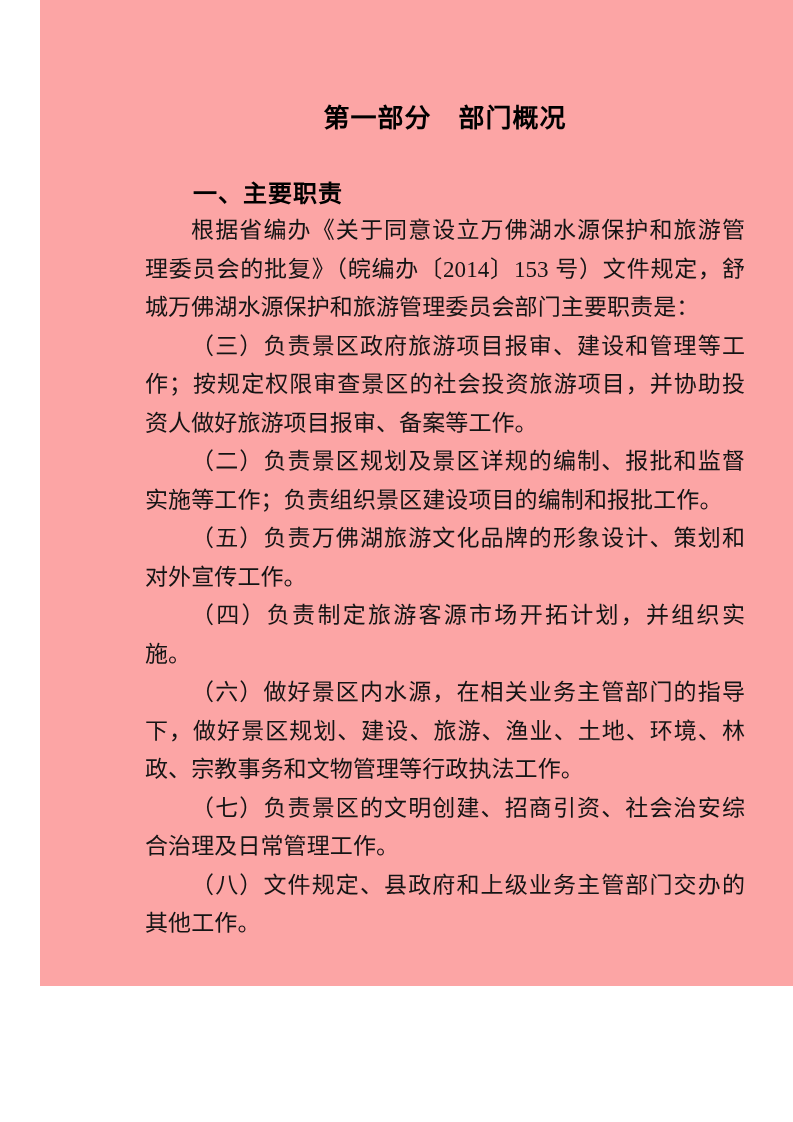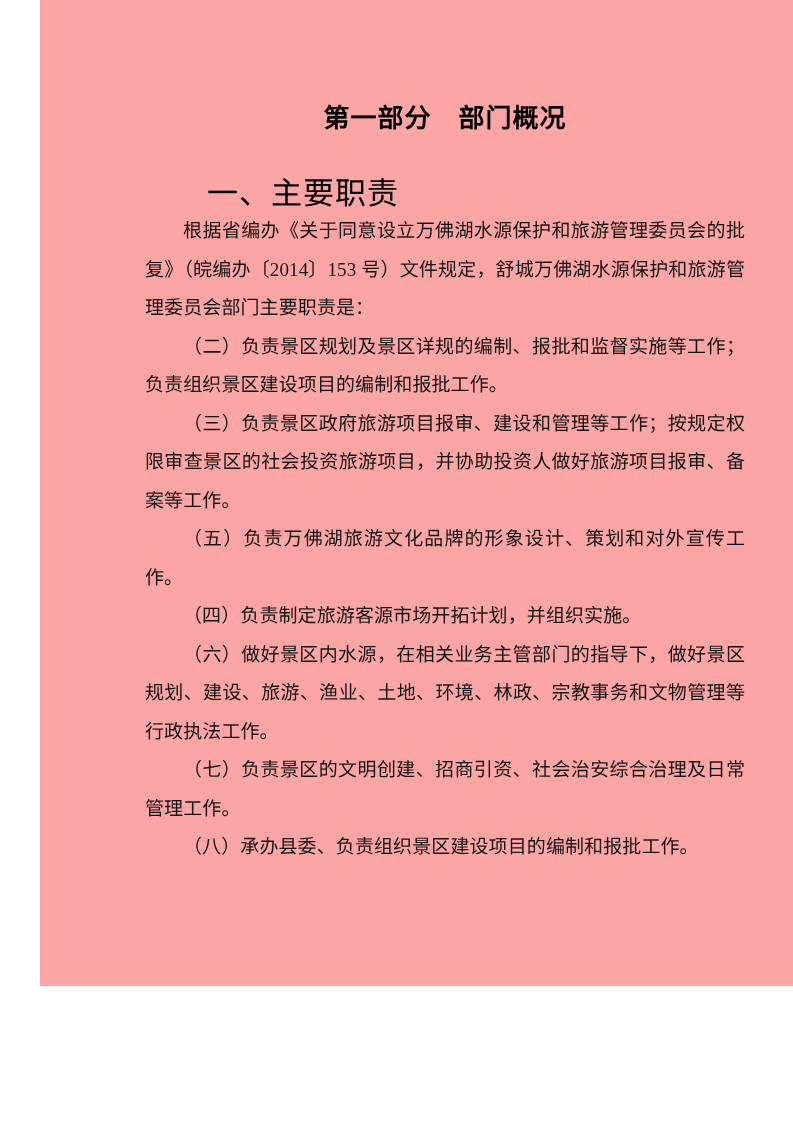--- a/index.html
+++ b/index.html
@@ -30,33 +30,33 @@
     font-weight: 700;
     font-size: 26px;
     line-height: 40px;
     color: #000000;
     letter-spacing: 1px;
     white-space: pre;
   }
   .section-heading {
     margin: 40px 0 0 0;
     font-family: "Liberation Sans", "DejaVu Sans", sans-serif;
-    font-weight: 400;
-    font-size: 31px;
+    font-weight: 700;
+    font-size: 24px;
     line-height: 32px;
     color: #000000;
     letter-spacing: 1px;
     text-indent: 2em;
   }
   .body-text {
     margin-top: 2px;
   }
   .body-text p {
     margin: 0;
-    font-size: 19px;
+    font-size: 23px;
     line-height: 38.5px;
     text-indent: 2em;
     text-align: justify;
     letter-spacing: 0.1px;
     color: #141414;
     word-break: normal;
   }
   .page-number {
     position: absolute;
     left: 560px;
@@ -72,23 +72,23 @@
 </style>
 </head>
 <body>
 
 <div class="page">
   <div class="content">
     <h1 class="doc-title">第一部分　部门概况</h1>
     <h2 class="section-heading">一、主要职责</h2>
     <div class="body-text">
       <p>根据省编办《关于同意设立万佛湖水源保护和旅游管理委员会的批复》（皖编办〔2014〕153 号）文件规定，舒城万佛湖水源保护和旅游管理委员会部门主要职责是：</p>
+      <p>（三）负责景区政府旅游项目报审、建设和管理等工作；按规定权限审查景区的社会投资旅游项目，并协助投资人做好旅游项目报审、备案等工作。</p>
       <p>（二）负责景区规划及景区详规的编制、报批和监督实施等工作；负责组织景区建设项目的编制和报批工作。</p>
-      <p>（三）负责景区政府旅游项目报审、建设和管理等工作；按规定权限审查景区的社会投资旅游项目，并协助投资人做好旅游项目报审、备案等工作。</p>
       <p>（五）负责万佛湖旅游文化品牌的形象设计、策划和对外宣传工作。</p>
       <p>（四）负责制定旅游客源市场开拓计划，并组织实施。</p>
       <p>（六）做好景区内水源，在相关业务主管部门的指导下，做好景区规划、建设、旅游、渔业、土地、环境、林政、宗教事务和文物管理等行政执法工作。</p>
       <p>（七）负责景区的文明创建、招商引资、社会治安综合治理及日常管理工作。</p>
-      <p>（八）承办县委、负责组织景区建设项目的编制和报批工作。</p>
+      <p>（八）文件规定、县政府和上级业务主管部门交办的其他工作。</p>
     </div>
   </div>
   <div class="page-number">– 5 –</div>
 </div>
 
 </body></html>

